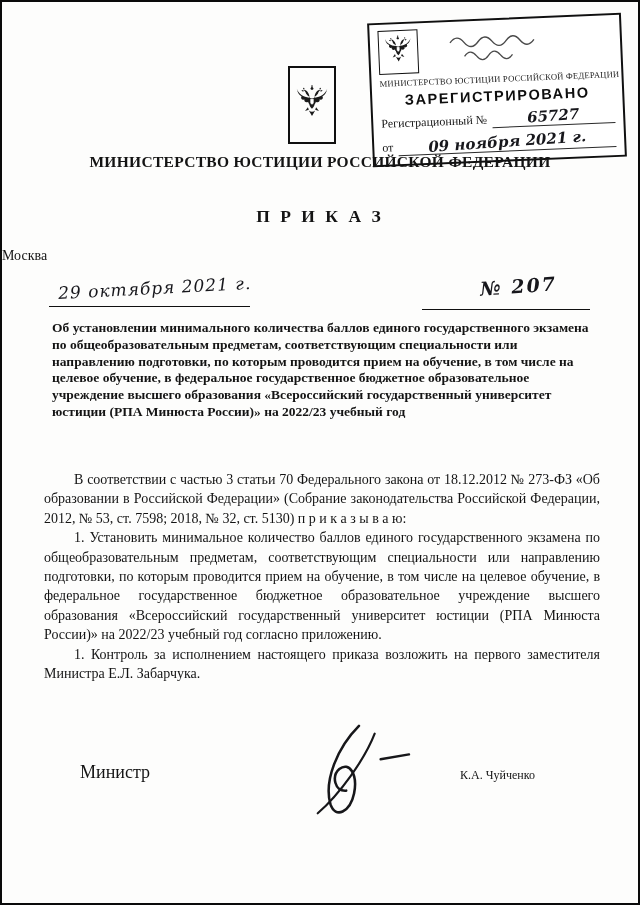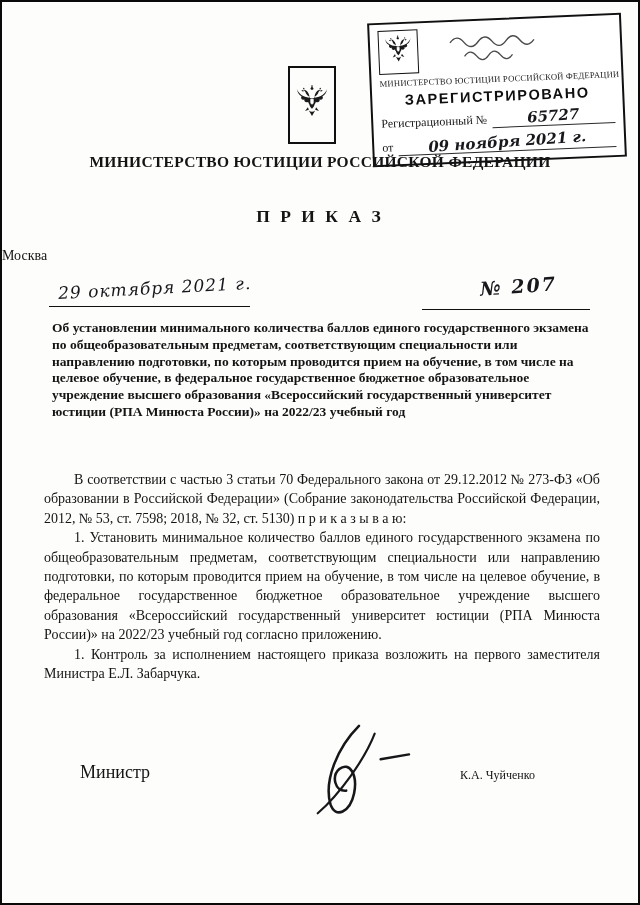--- a/index.html
+++ b/index.html
@@ -186,21 +186,21 @@
   <div class="city">Москва</div>
 
   <div class="date-hand hand">29 октября 2021 г.</div>
   <div class="date-underline"></div>
   <div class="number-hand hand">№ 207</div>
   <div class="number-underline"></div>
 
   <div class="doc-title">Об установлении минимального количества баллов единого государственного экзамена по общеобразовательным предметам, соответствующим специальности или направлению подготовки, по которым проводится прием на обучение, в том числе на целевое обучение, в федеральное государственное бюджетное образовательное учреждение высшего образования «Всероссийский государственный университет юстиции (РПА Минюста России)» на 2022/23 учебный год</div>
 
   <div class="body-text">
-    <p>В соответствии с частью 3 статьи 70 Федерального закона от 29.12.2012 № 273-ФЗ «Об образовании в Российской Федерации» (Собрание законодательства Российской Федерации, 2012, № 53, ст. 7598; 2018, № 32, ст. 5130) п р и к а з ы в а ю:</p>
+    <p>В соответствии с частью 3 статьи 70 Федерального закона от 18.12.2012 № 273-ФЗ «Об образовании в Российской Федерации» (Собрание законодательства Российской Федерации, 2012, № 53, ст. 7598; 2018, № 32, ст. 5130) п р и к а з ы в а ю:</p>
     <p>1. Установить минимальное количество баллов единого государственного экзамена по общеобразовательным предметам, соответствующим специальности или направлению подготовки, по которым проводится прием на обучение, в том числе на целевое обучение, в федеральное государственное бюджетное образовательное учреждение высшего образования «Всероссийский государственный университет юстиции (РПА Минюста России)» на 2022/23 учебный год согласно приложению.</p>
     <p>1. Контроль за исполнением настоящего приказа возложить на первого заместителя Министра Е.Л. Забарчука.</p>
   </div>
 
   <div class="sig-position">Министр</div>
   <svg class="signature-svg" viewBox="0 0 120 110">
     <path d="M62 8 C40 30 26 64 33 88 C38 103 53 96 57 77 C61 57 52 44 42 52 C34 59 37 75 49 74" fill="none" stroke="#17171a" stroke-width="2.6" stroke-linecap="round"></path>
     <path d="M20 97 C42 78 68 42 78 16" fill="none" stroke="#17171a" stroke-width="2.2" stroke-linecap="round"></path>
     <path d="M84 42 L113 37" fill="none" stroke="#17171a" stroke-width="2.4" stroke-linecap="round"></path>
   </svg>

